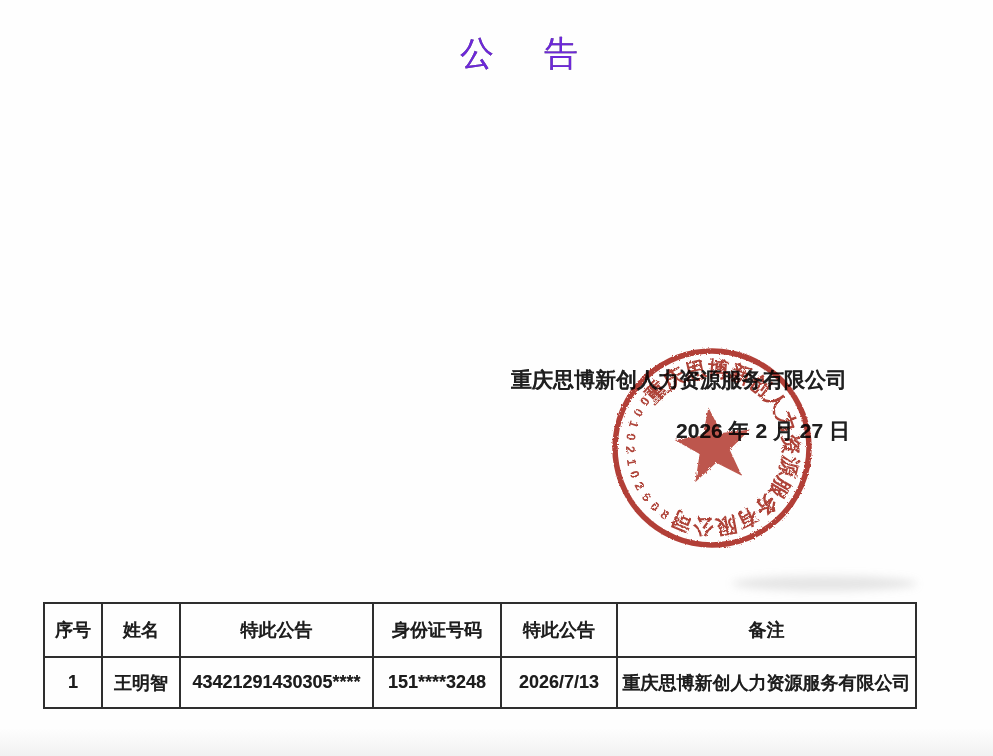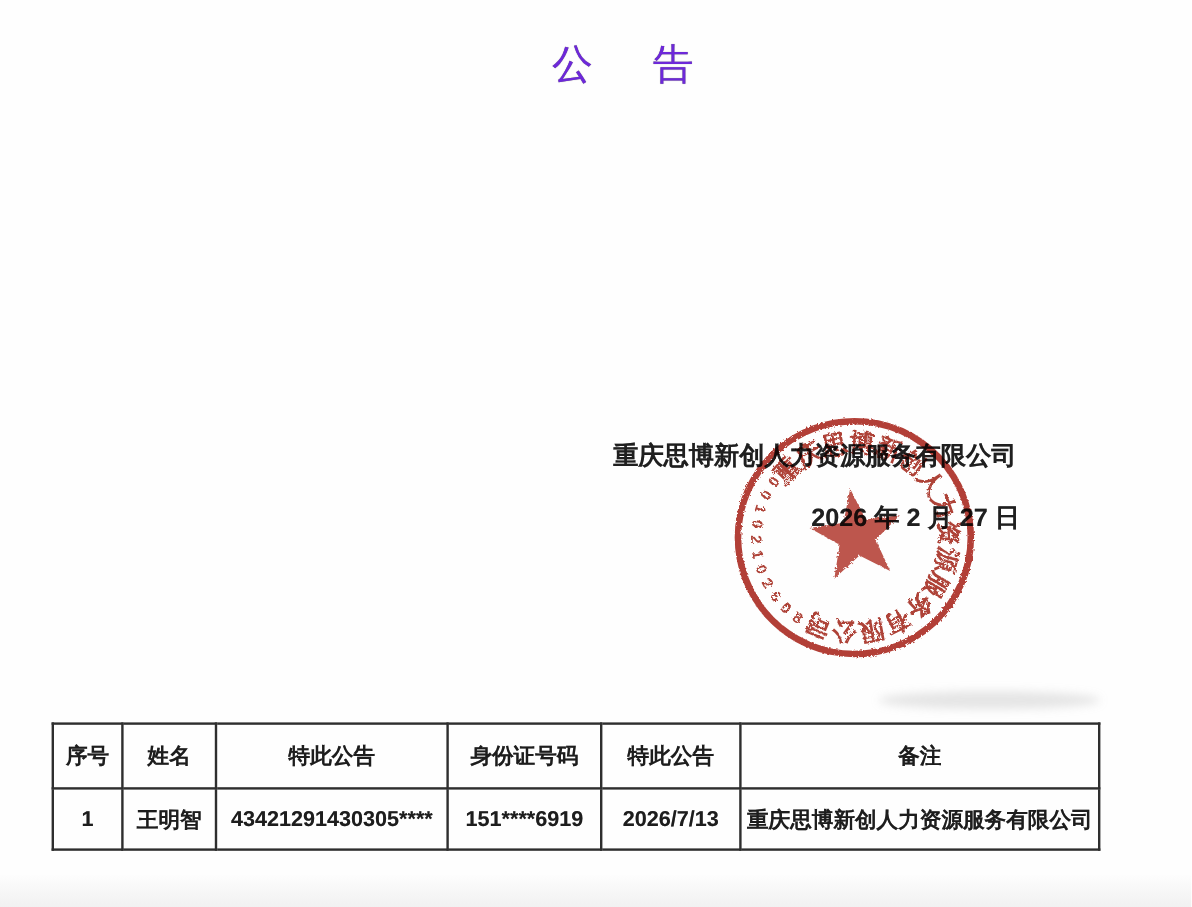--- a/index.html
+++ b/index.html
@@ -115,20 +115,20 @@
         <th>身份证号码</th>
         <th>特此公告</th>
         <th>备注</th>
       </tr>
     </thead>
     <tbody>
       <tr>
         <td>1</td>
         <td>王明智</td>
         <td>43421291430305****</td>
-        <td>151****6919</td>
+        <td>151****3248</td>
         <td>2026/7/13</td>
         <td>重庆思博新创人力资源服务有限公司</td>
       </tr>
     </tbody>
   </table>
 
 </div>
 
 </body></html>

